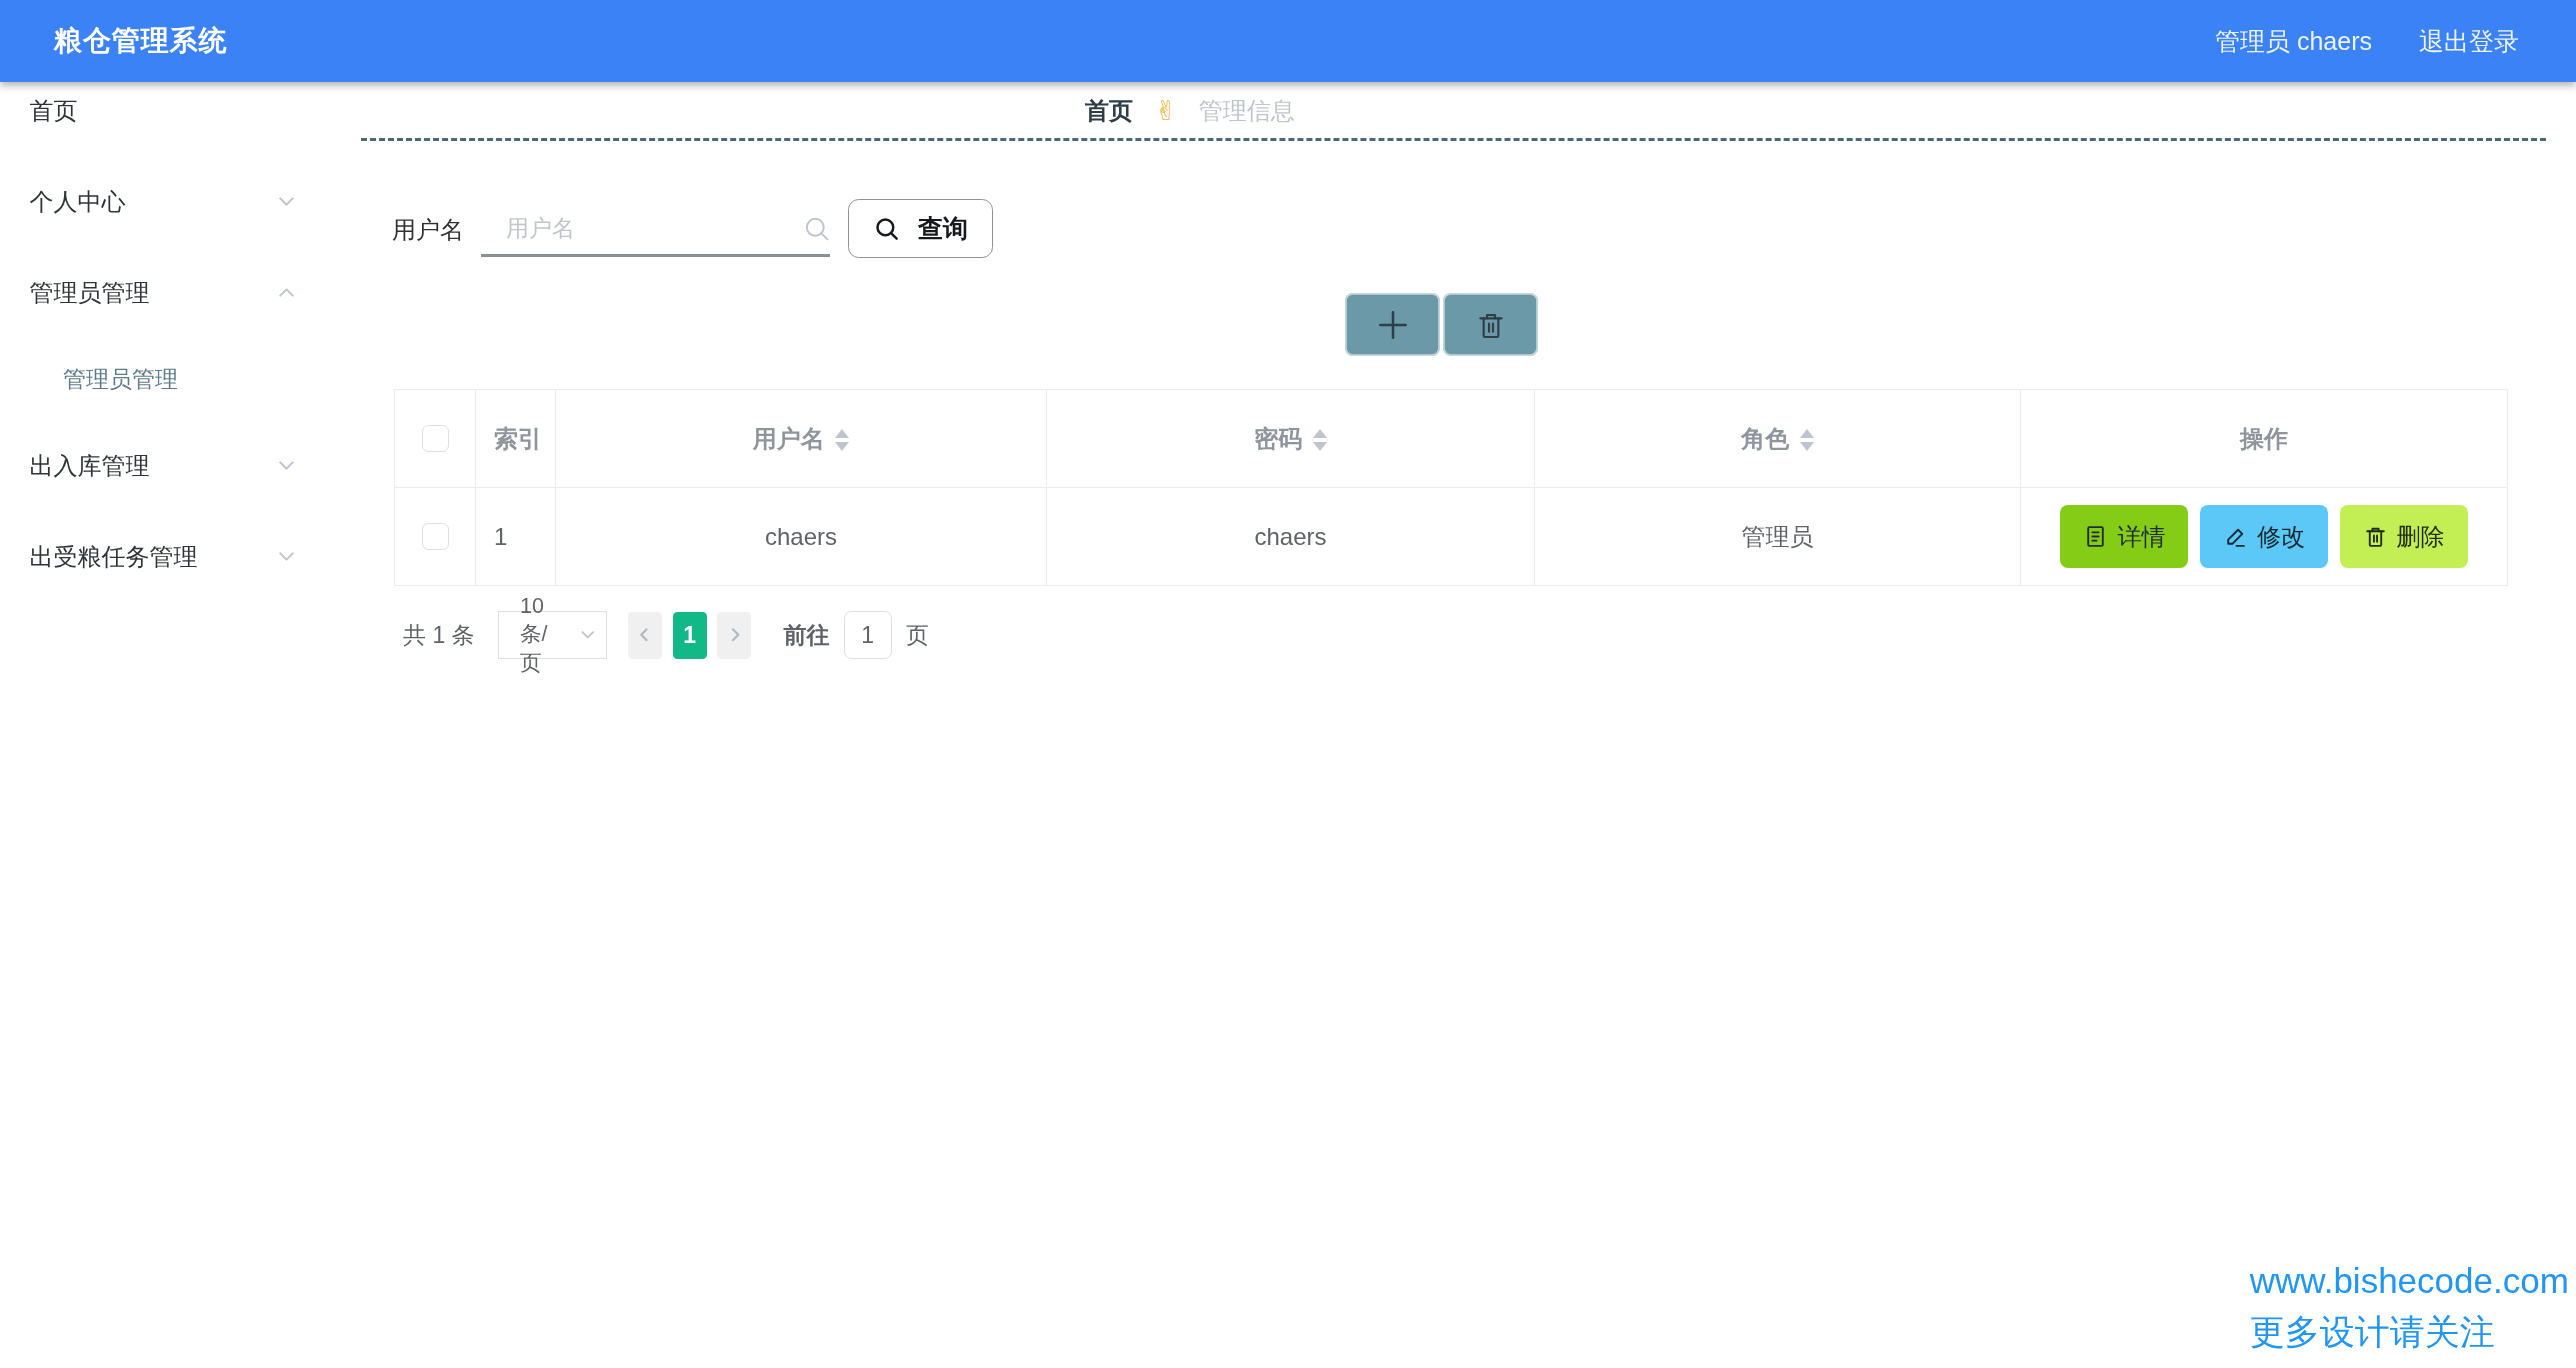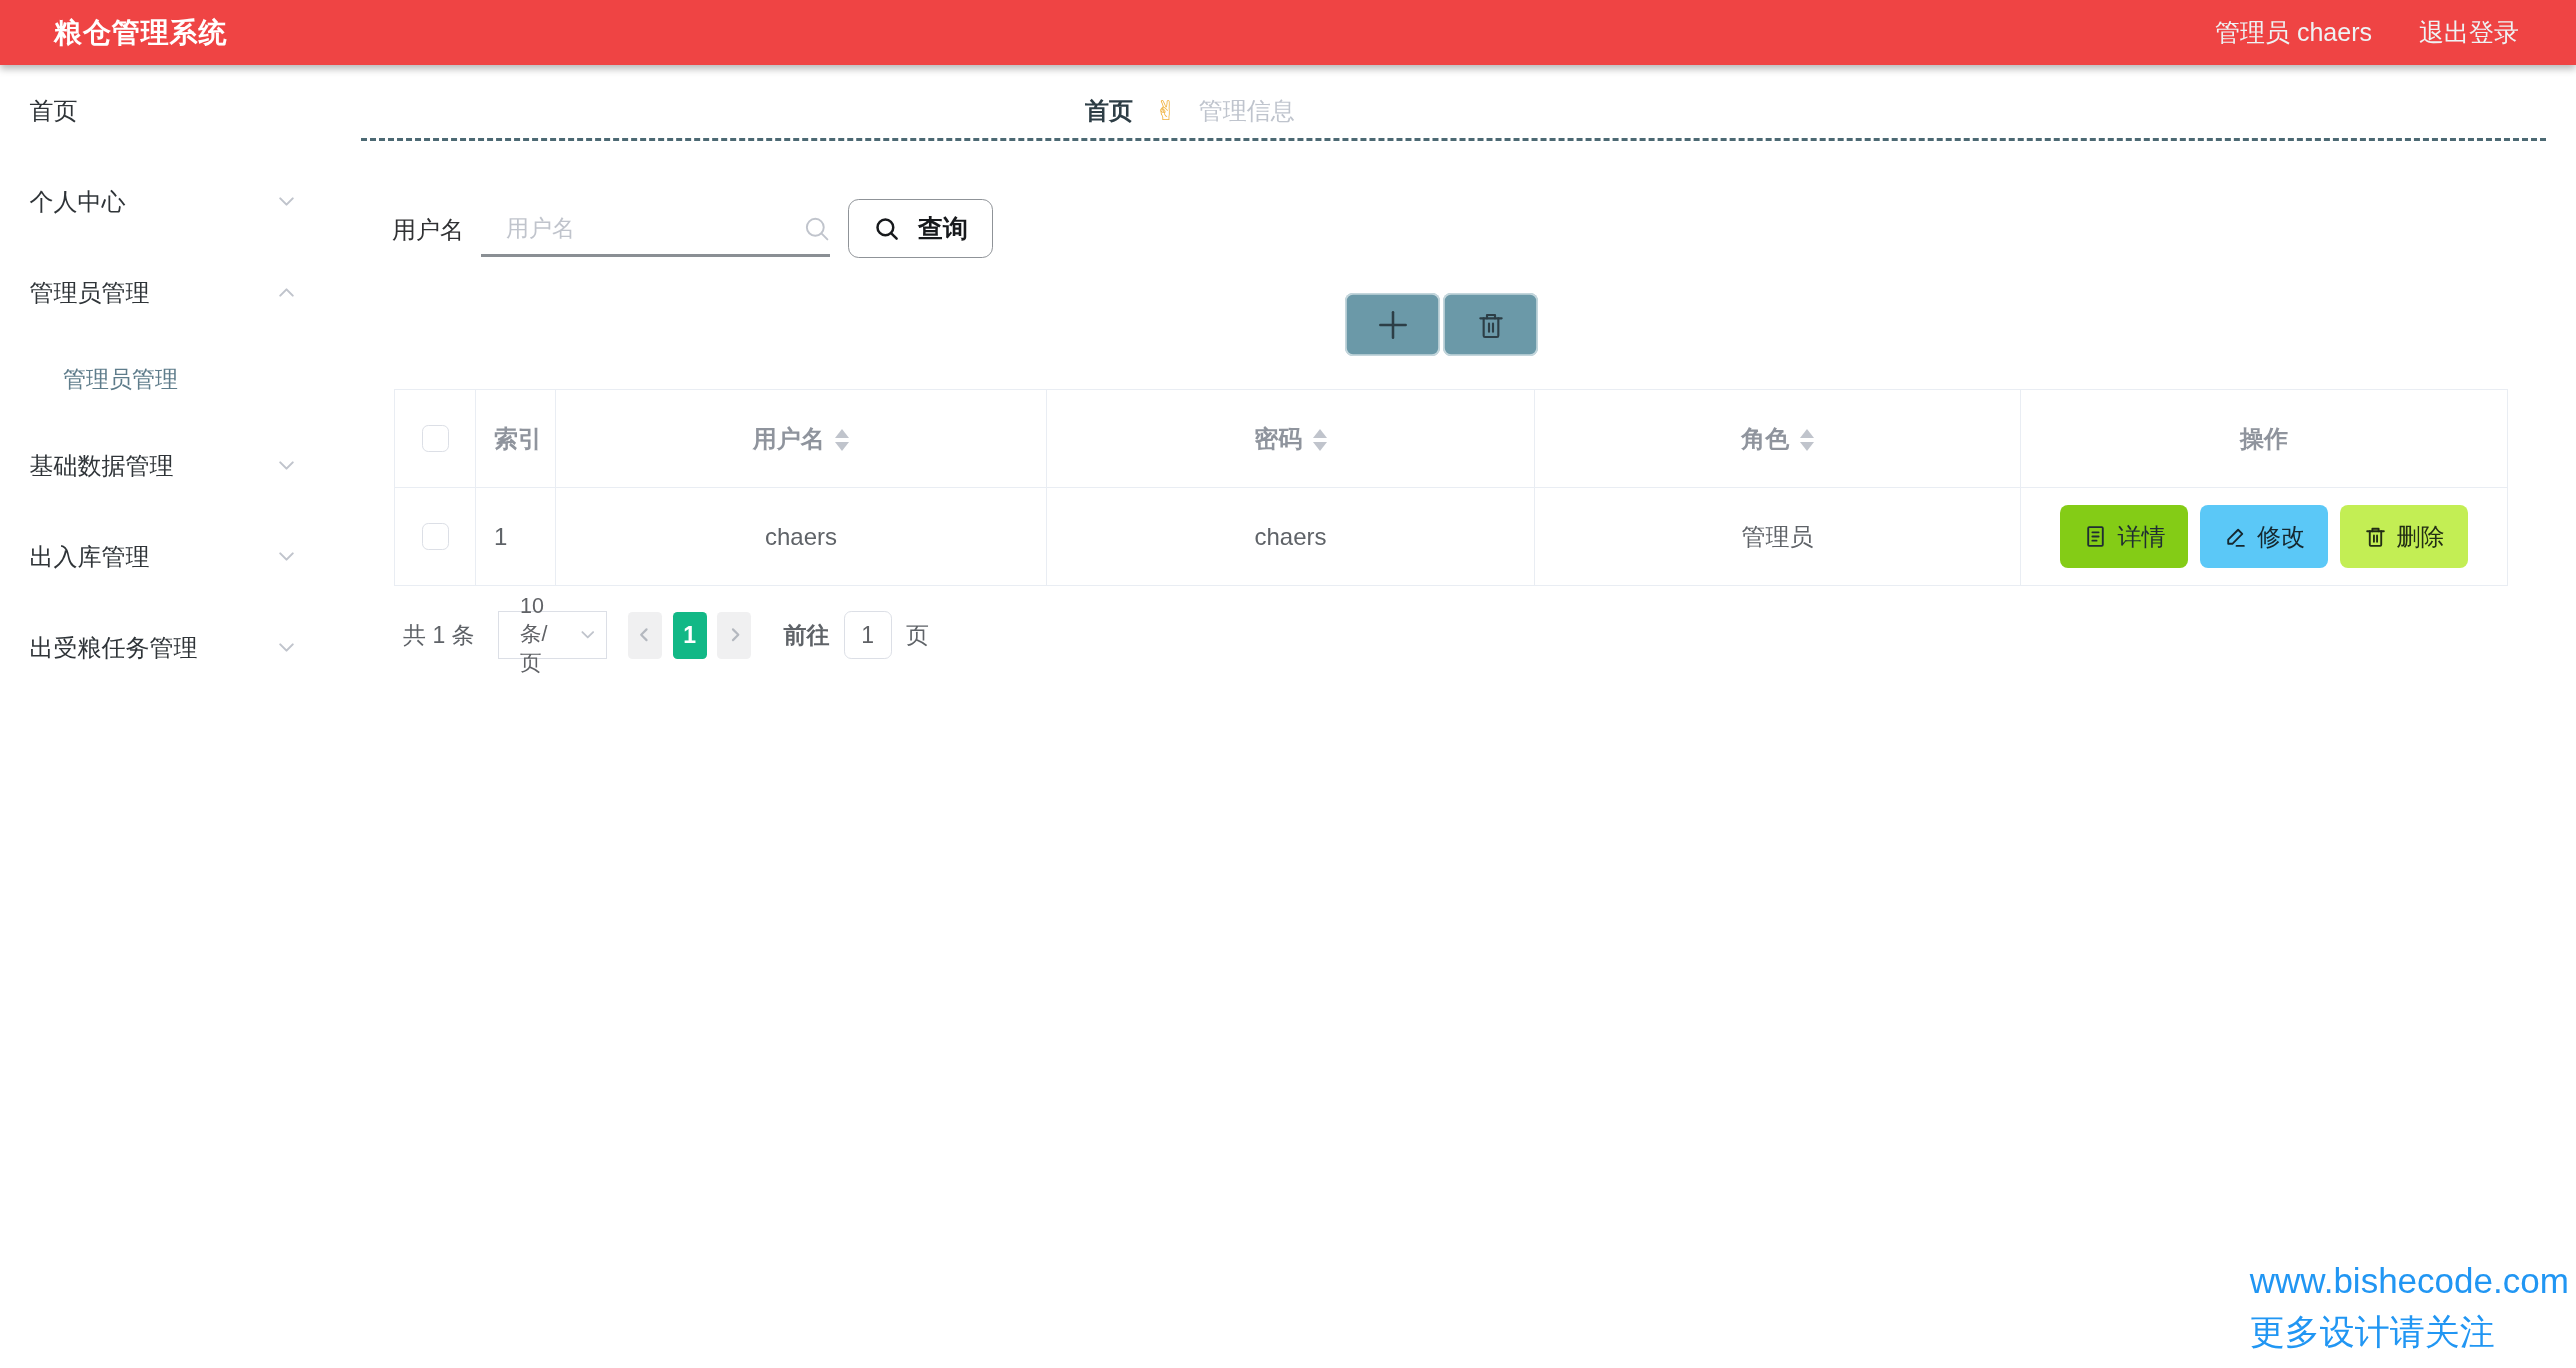--- a/index.html
+++ b/index.html
@@ -1,22 +1,22 @@
 <!DOCTYPE html>
 <html style="font-size:14.3px"><head>
 <meta charset="utf-8">
 <style>
   * { margin:0; padding:0; box-sizing:border-box; }
   html,body { width:2576px; height:1368px; background:#fff;
     font-family:"Liberation Sans","DejaVu Sans",sans-serif; overflow:hidden; }
   .stage { position:relative; width:2576px; height:1368px; background:#fff; }
 
   
-  .topbar { position:absolute; top:0; left:0; width:100%; height:65px;
-    background:#ef4444; display:flex; align-items:center;
+  .topbar { position:absolute; top:0; left:0; width:100%; height:82px;
+    background:#3b82f6; display:flex; align-items:center;
     box-shadow:0 3.6px 7.2px rgba(0,0,0,.28); z-index:5; }
   .topbar-title { margin-left:54px; color:#fff; font-size:28px; font-weight:700; letter-spacing:0.9px; }
   .topbar-right { margin-left:auto; margin-right:57px; display:flex; align-items:center; gap:47px;
     color:#eef3f4; font-size:25px; }
   .topbar-right span { cursor:pointer; }
 
   
   .sidebar { position:absolute; top:65px; left:0; width:340px; bottom:0; background:#fff; }
   .side-item { height:91px; display:flex; align-items:center;
     padding:0 41px 0 29.5px; font-size:24px; color:#2f3438; cursor:pointer; }
@@ -128,28 +128,20 @@
     <div class="side-item">
       <span>管理员管理</span>
       <span class="chev">
         <svg width="25" height="25" viewBox="0 0 24 24" fill="none" stroke="#c0c4cc" stroke-width="2" stroke-linecap="round" stroke-linejoin="round">
             <polyline points="6,15 12,9 18,15"></polyline>
           </svg>
       </span>
     </div>
     <div class="side-sub">
       <span>管理员管理</span>
-    </div>
-    <div class="side-item">
-      <span>基础数据管理</span>
-      <span class="chev">
-        <svg width="25" height="25" viewBox="0 0 24 24" fill="none" stroke="#c0c4cc" stroke-width="2" stroke-linecap="round" stroke-linejoin="round">
-            <polyline points="6,9 12,15 18,9"></polyline>
-          </svg>
-      </span>
     </div>
     <div class="side-item">
       <span>出入库管理</span>
       <span class="chev">
         <svg width="25" height="25" viewBox="0 0 24 24" fill="none" stroke="#c0c4cc" stroke-width="2" stroke-linecap="round" stroke-linejoin="round">
             <polyline points="6,9 12,15 18,9"></polyline>
           </svg>
       </span>
     </div>
     <div class="side-item">

